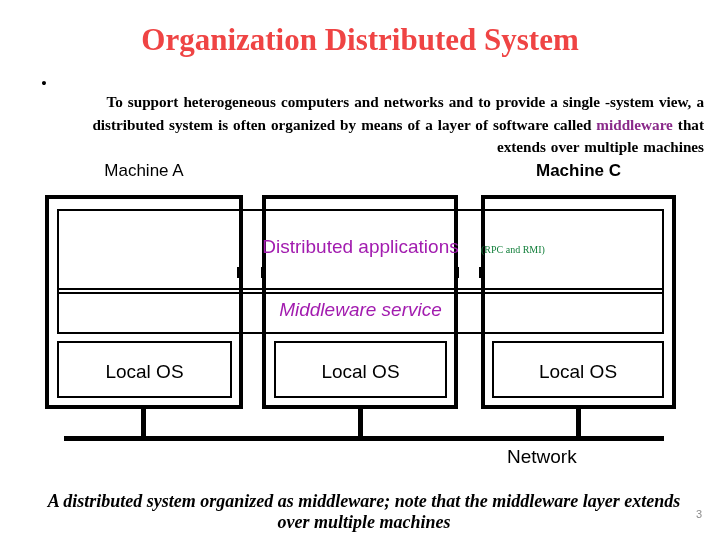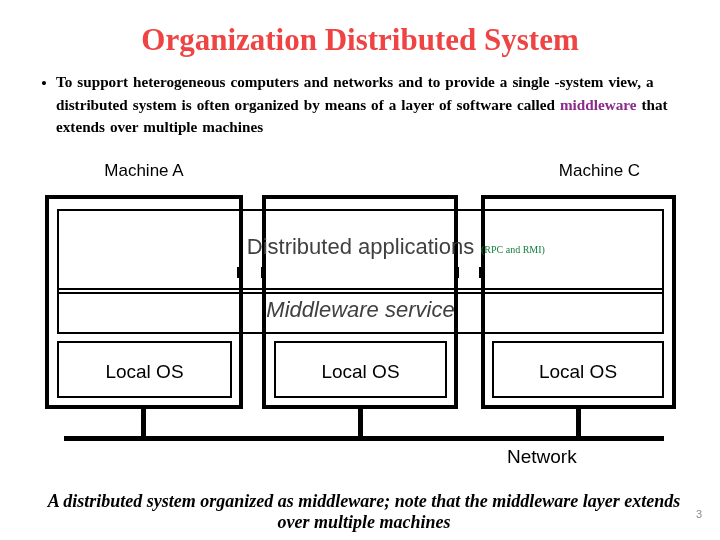--- a/index.html
+++ b/index.html
@@ -51,22 +51,23 @@
     text-align: center;
     padding-top: 1px;
   }
   .bullet-text {
     flex: 1 1 auto;
     font-family: "Liberation Serif", serif;
     font-weight: bold;
     font-size: 15.2px;
     line-height: 22.5px;
     color: #000000;
-    text-align: left;
+    text-align: right;
     word-spacing: 1.2px;
+    margin-top: 20px;
   }
   .kw-middleware {
     color: #8a2a8a;
     font-weight: bold;
     font-family: "Liberation Serif", serif;
   }
 
   
   #diagram {
     position: absolute;
@@ -95,23 +96,23 @@
   }
   .span-layer {
     position: absolute;
     border: 2px solid #000000;
     box-sizing: border-box;
     background: transparent;
   }
   .layer-caption {
     position: absolute;
     font-family: "Liberation Sans", sans-serif;
-    font-size: 22px;
+    font-size: 19px;
     line-height: 22px;
-    color: #404040;
+    color: #a21caf;
     white-space: nowrap;
     text-align: center;
   }
   .rpc-note {
     position: absolute;
     font-family: "Liberation Serif", serif;
     font-size: 10px;
     line-height: 18px;
     color: #15803d;
     white-space: nowrap;
@@ -190,21 +191,21 @@
   <div id="bullet-block">
     <div class="bullet-row">
       <div class="bullet-mark">•</div>
       <div class="bullet-text"><span>To support heterogeneous computers and networks and to provide a single -system view, a distributed system is often organized by means of a layer of software called </span><span class="kw-middleware">middleware</span><span> that extends over multiple machines</span></div>
     </div>
   </div>
 
   <div id="diagram">
 
     <div class="machine-label" style="left:45px; top:161px; width:198px;">Machine A</div>
-    <div class="machine-label" style="left:502px; top:161px; width:195px;">Machine C</div>
+    <div class="machine-label" style="left:481px; top:161px; width:195px;font-weight:bold;">Machine C</div>
 
     <div class="machine-box" style="left:45px; top:195px; width:198px; height:214px;"></div>
     <div class="machine-box" style="left:262px; top:195px; width:196px; height:214px;"></div>
     <div class="machine-box" style="left:481px; top:195px; width:195px; height:214px;"></div>
 
     <div class="span-layer" style="left:57px; top:209px; width:607px; height:85px;"></div>
     <div class="layer-caption" style="left:57px; top:236px; width:607px; text-align:center;">Distributed applications</div>
     <div class="rpc-note" style="left:481px; top:241px;">(RPC and RMI)</div>
 
     <div class="tick" style="left:237px; top:267px;"></div>

